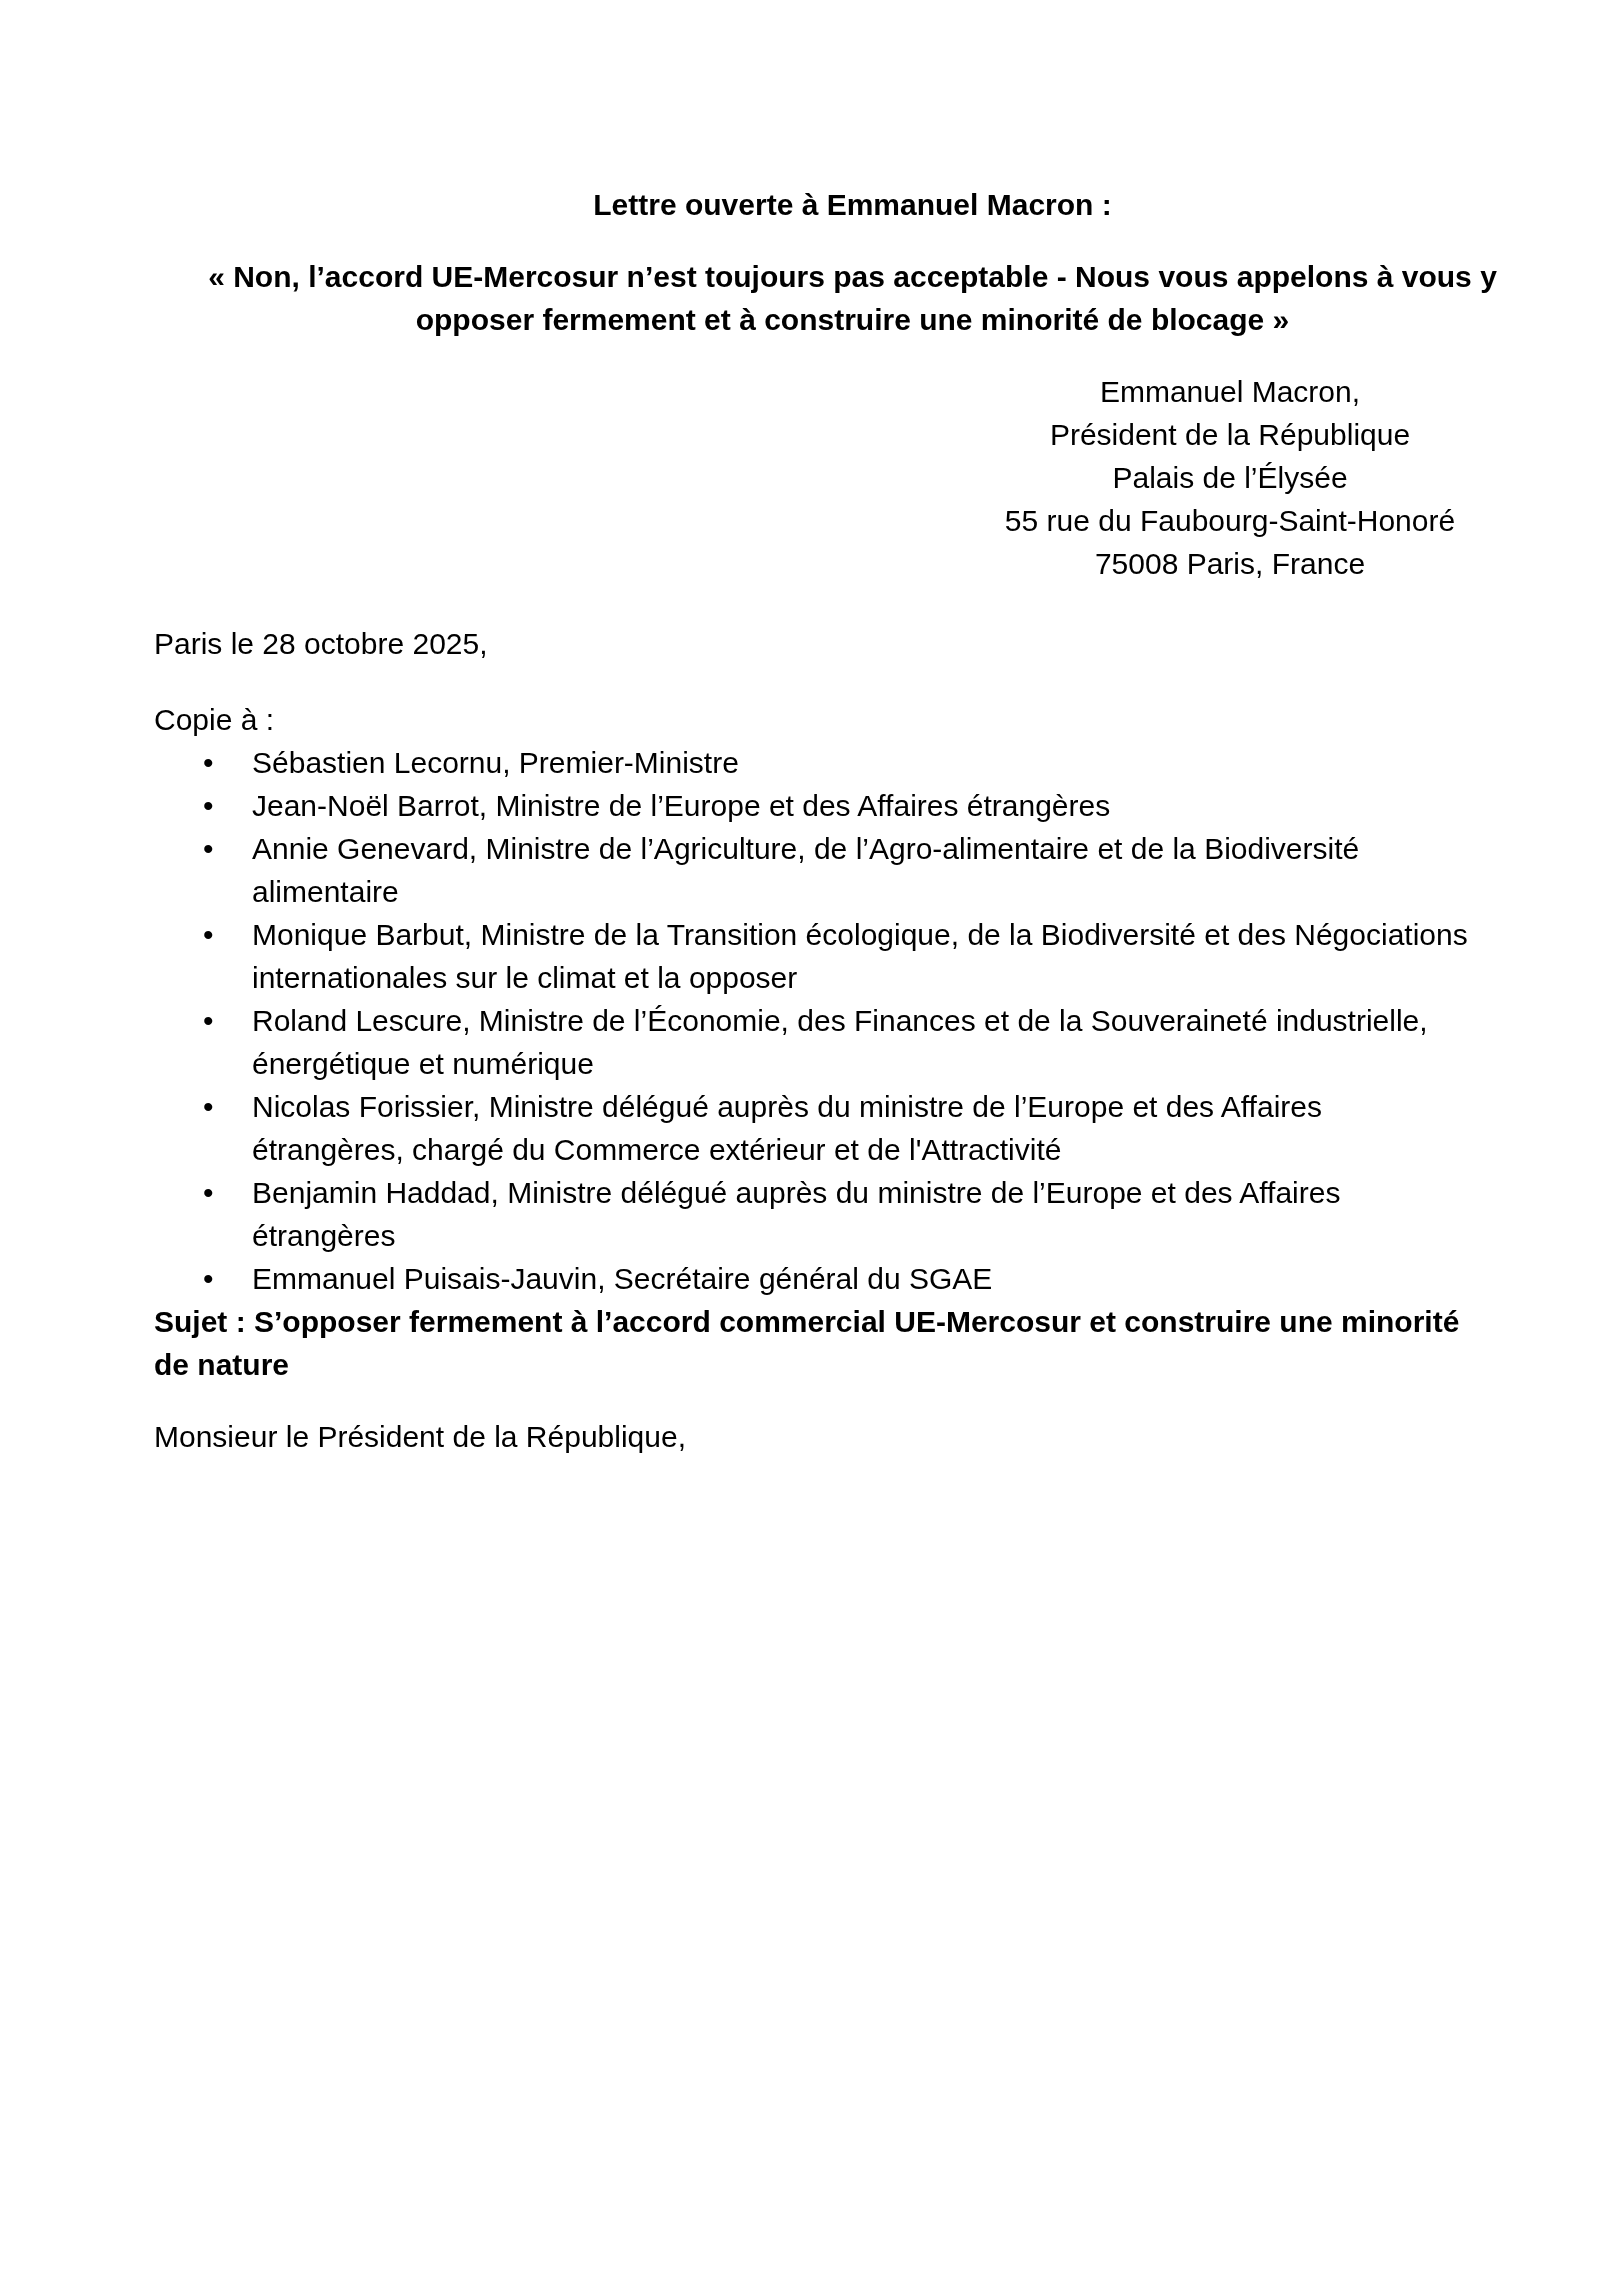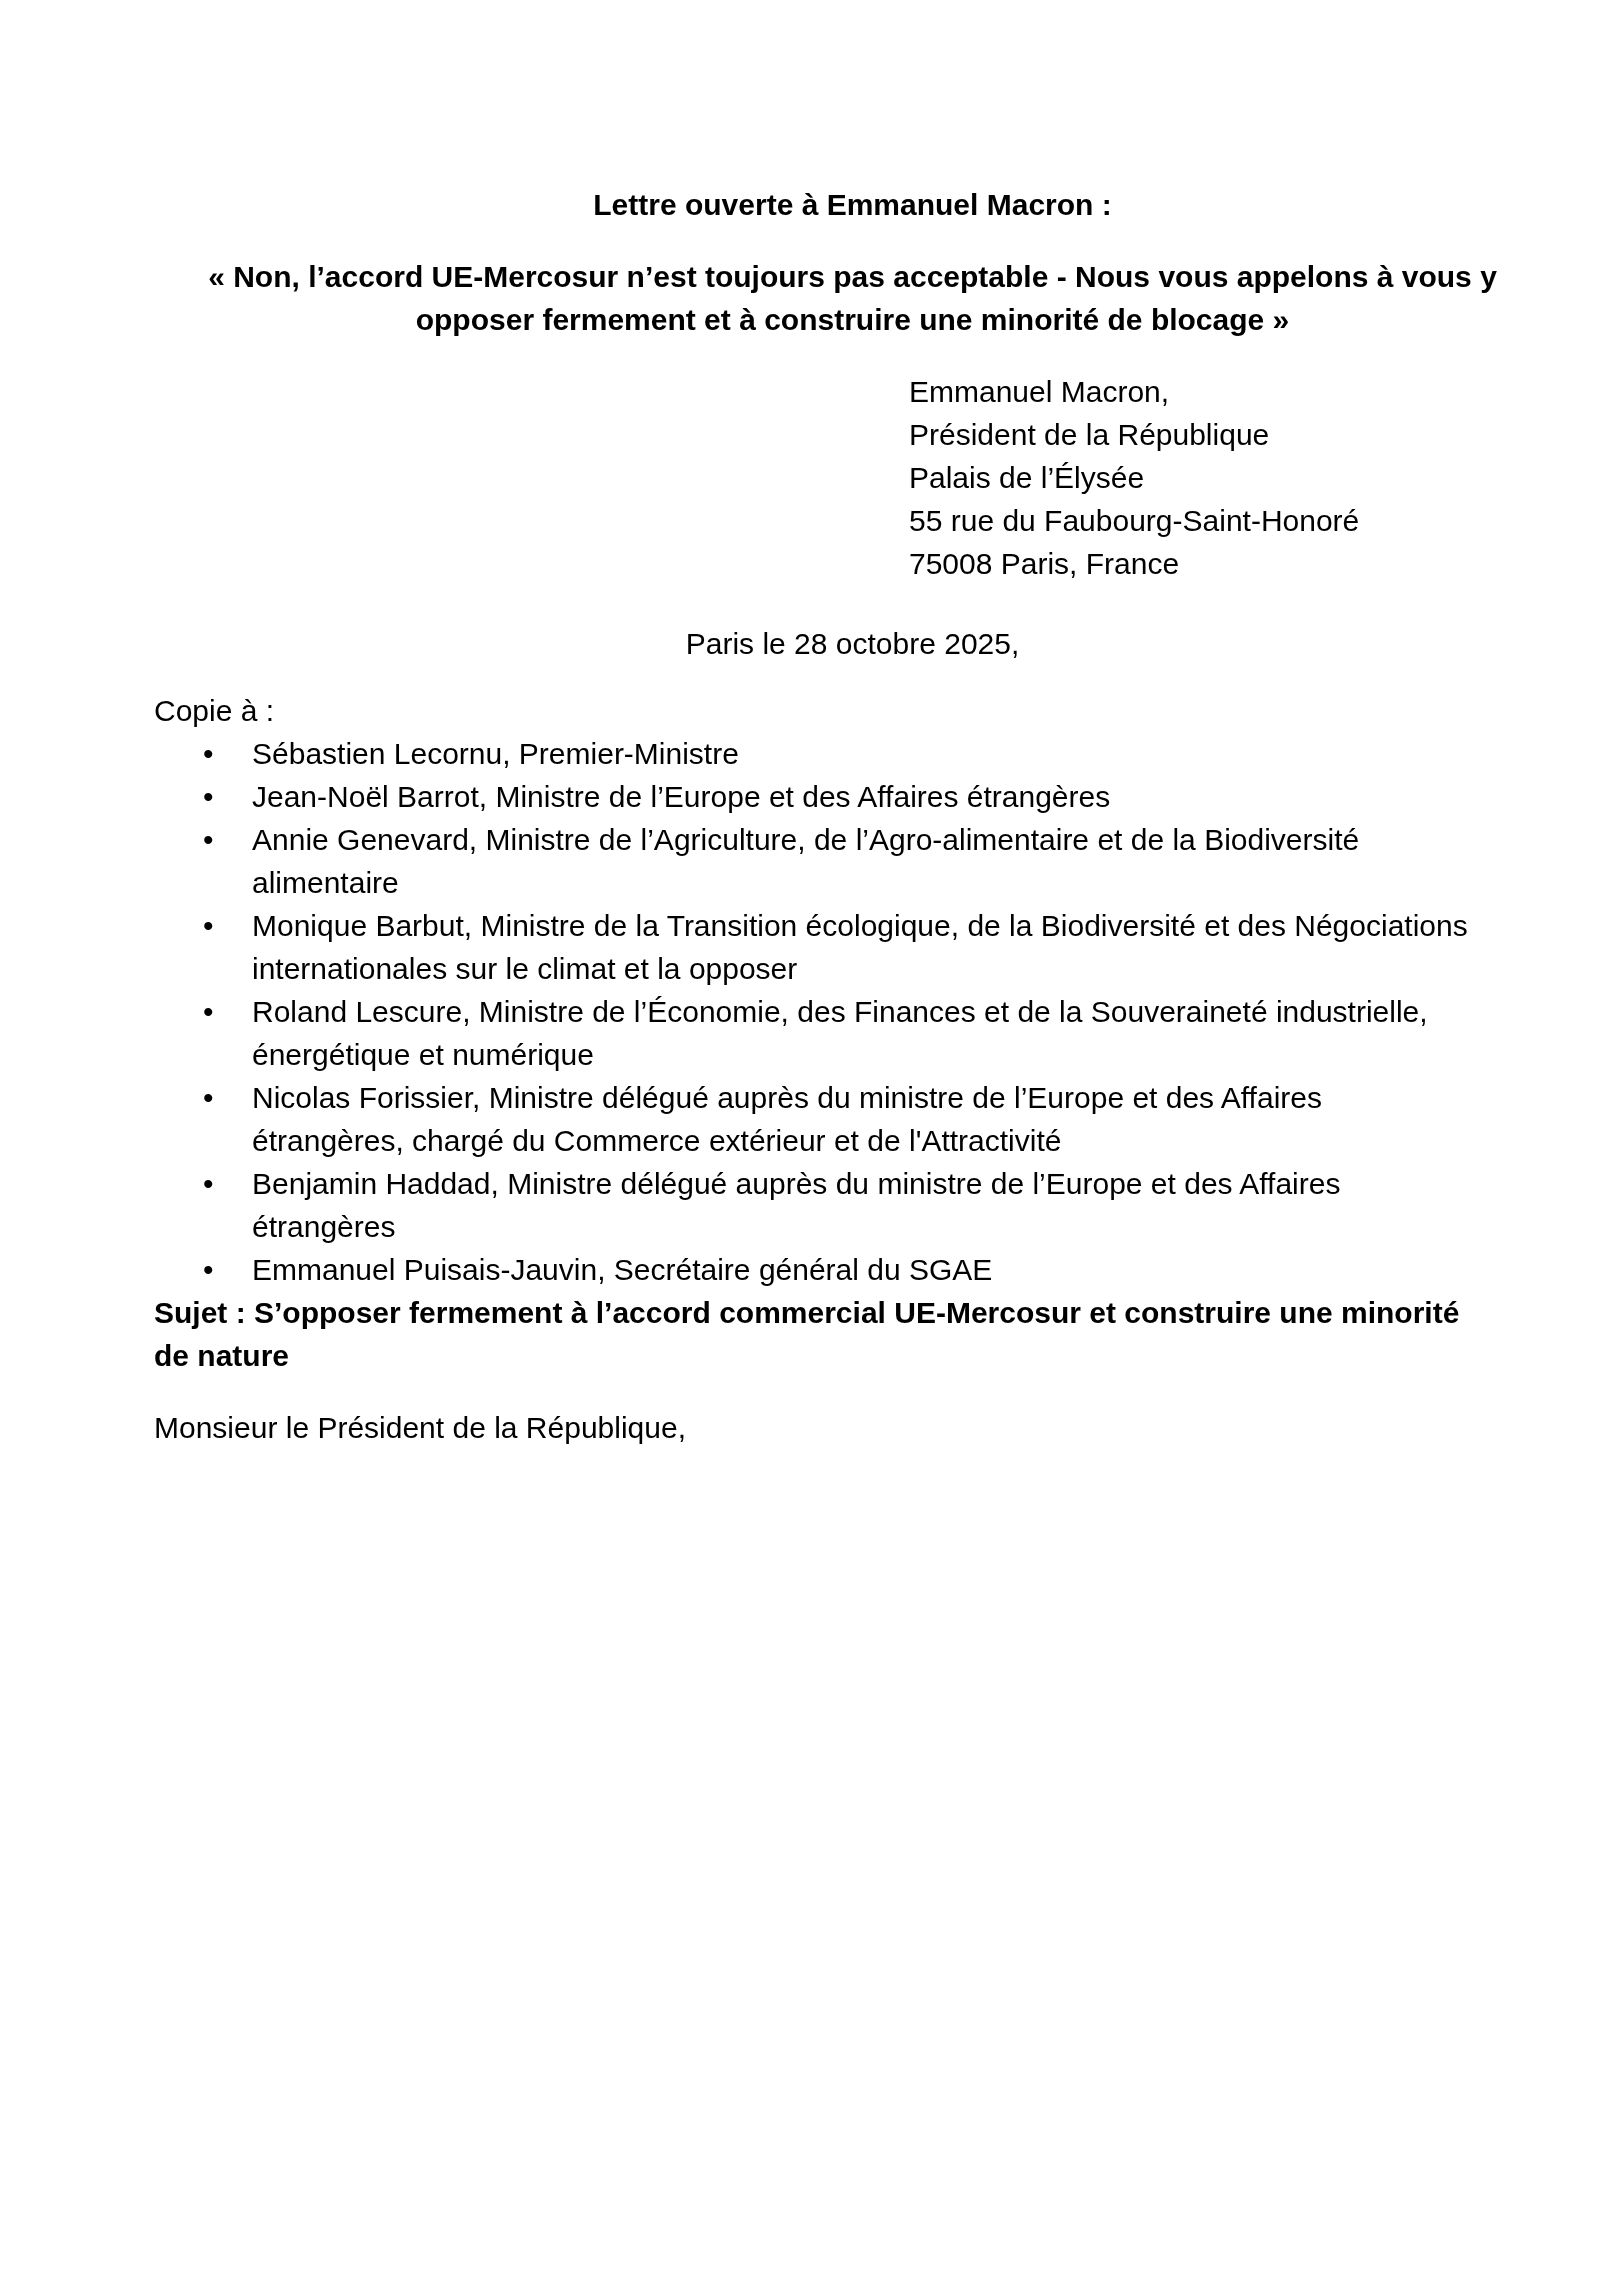--- a/index.html
+++ b/index.html
@@ -20,26 +20,26 @@
     padding: 183px 72px 0 154px;
     overflow: hidden;
   }
   .line { white-space: pre; }
   .centered { text-align: center; }
   .bold { font-weight: bold; }
 
   .letter-title { margin: 0 0 29px 0; }
   .letter-subtitle { margin: 0 0 29px 0; }
 
-  .recipient { margin: 0 0 4px 755px; }
+  .recipient { margin: 0 0 4px 755px; text-align: center; }
 
   .dateline {
     margin-top: 37px;
-    margin-bottom: 24px;
-    text-align: center;
+    margin-bottom: 33px;
+    text-align: left;
   }
 
   .copy-heading { margin: 0; }
 
   .copy-list {
     list-style: none;
     margin: 0;
     padding: 0;
   }
   .copy-item {

